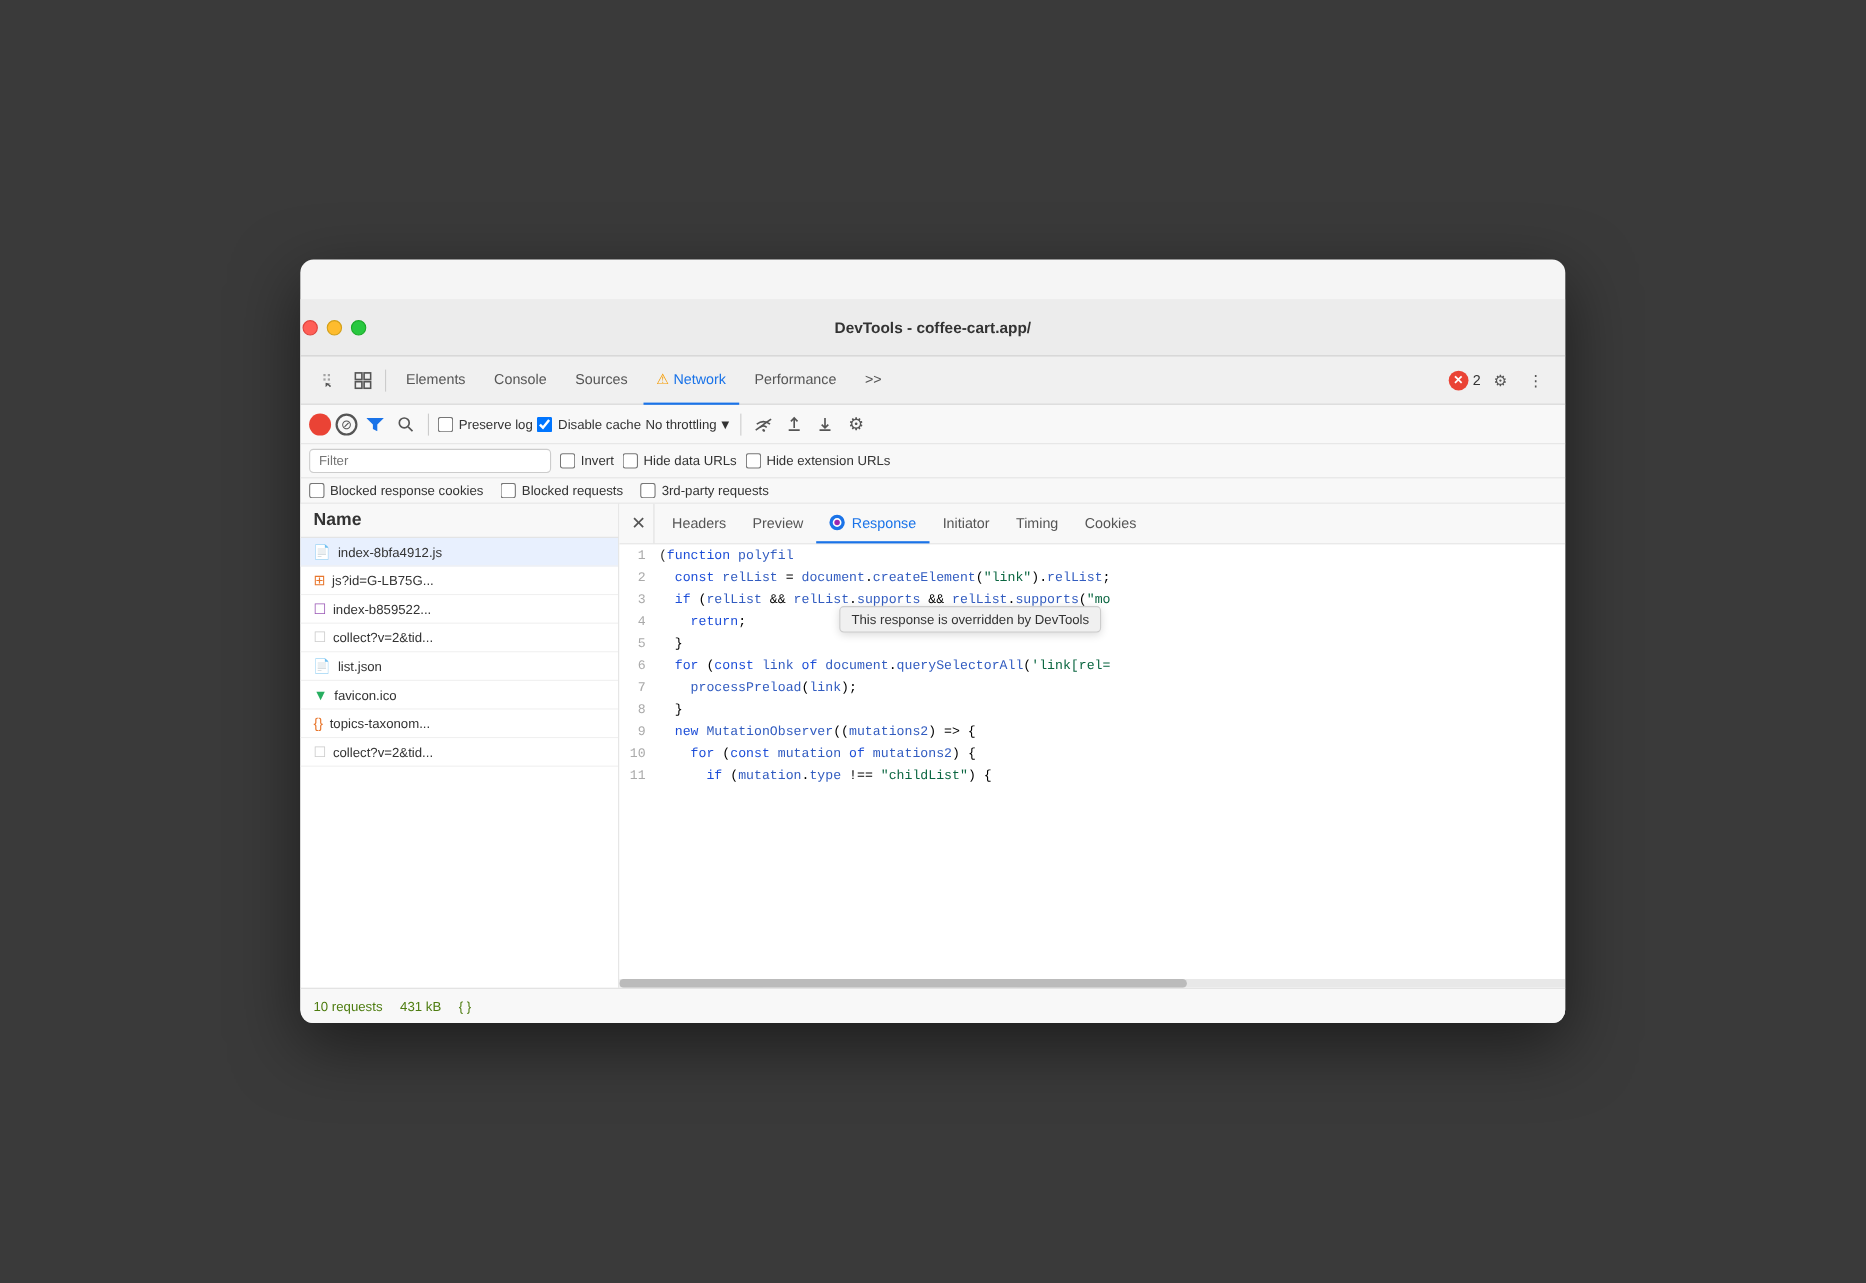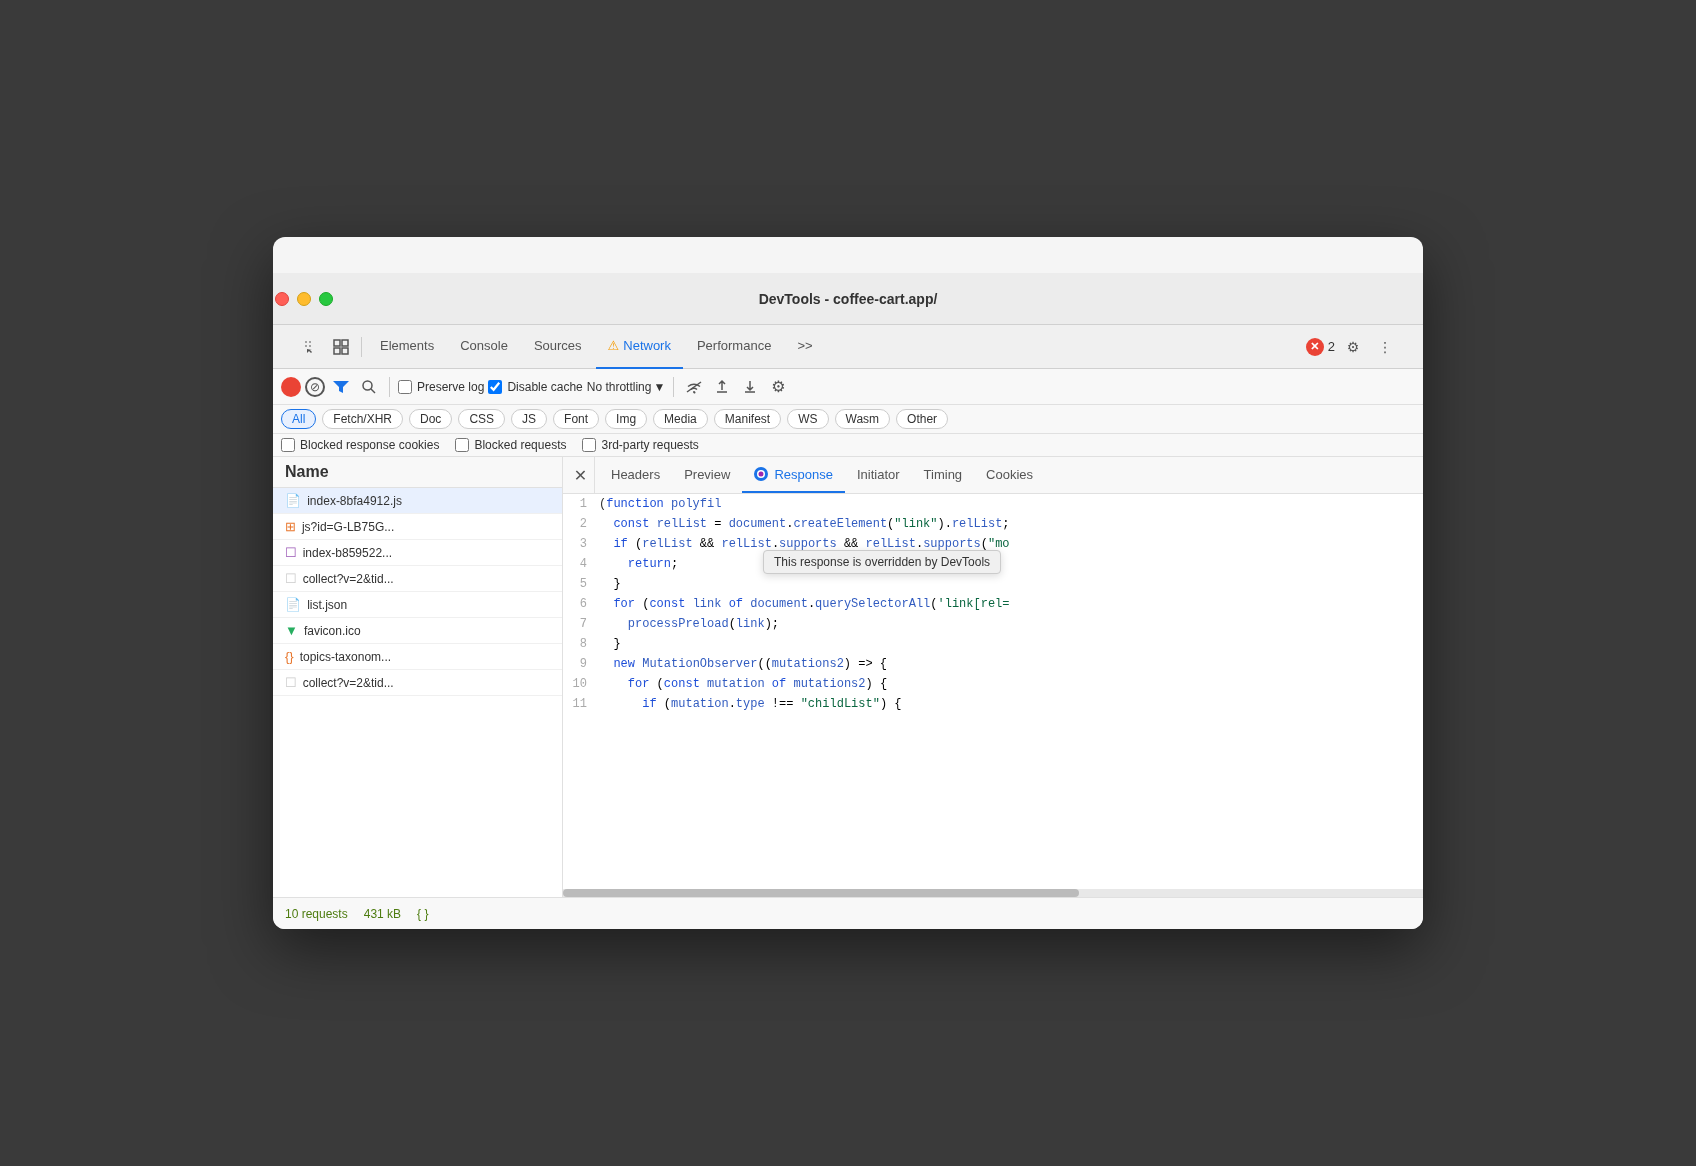--- a/index.html
+++ b/index.html
@@ -43,21 +43,21 @@
       transform: translateX(-50%);
       font-size: 14px;
       font-weight: 600;
       color: #333;
     }
     .devtools-toolbar {
       background: #f0f0f0;
       border-bottom: 1px solid #d0d0d0;
       display: flex;
       align-items: center;
-      padding: 0 24px;
+      padding: 0 13px;
       height: 44px;
       gap: 2px;
     }
     .toolbar-icon {
       width: 28px;
       height: 28px;
       display: flex;
       align-items: center;
       justify-content: center;
       border-radius: 4px;
@@ -514,37 +514,36 @@
     </div>
     <div class="net-icon-btn">
       <svg width="16" height="16" viewBox="0 0 16 16">
         <path d="M8 2 L8 11 M5 8 L8 11 L11 8" fill="none" stroke="#555" stroke-width="1.5"></path>
         <path d="M3 13 L13 13" stroke="#555" stroke-width="1.5"></path>
       </svg>
     </div>
     <div class="net-icon-btn">⚙</div>
   </div>
 
-
   <div class="filter-row">
-    <div class="filter-chips">
-      <div class="filter-chip active">All</div>
-      <div class="filter-chip">Fetch/XHR</div>
-      <div class="filter-chip">Doc</div>
-      <div class="filter-chip">CSS</div>
-      <div class="filter-chip">JS</div>
-      <div class="filter-chip">Font</div>
-      <div class="filter-chip">Img</div>
-      <div class="filter-chip">Media</div>
-      <div class="filter-chip">Manifest</div>
-      <div class="filter-chip">WS</div>
-      <div class="filter-chip">Wasm</div>
-      <div class="filter-chip">Other</div>
-    </div>
+    <input class="filter-input" placeholder="Filter" style="">
+    <label class="checkbox-label">
+      <input type="checkbox" style="">
+      <span>Invert</span>
+    </label>
+    <label class="checkbox-label">
+      <input type="checkbox" style="">
+      <span>Hide data URLs</span>
+    </label>
+    <label class="checkbox-label">
+      <input type="checkbox" style="">
+      <span>Hide extension URLs</span>
+    </label>
   </div>
+
 
   <div class="blocked-row">
     <label class="checkbox-label">
       <input type="checkbox" style="">
       <span>Blocked response cookies</span>
     </label>
     <label class="checkbox-label">
       <input type="checkbox" style="">
       <span>Blocked requests</span>
     </label>

